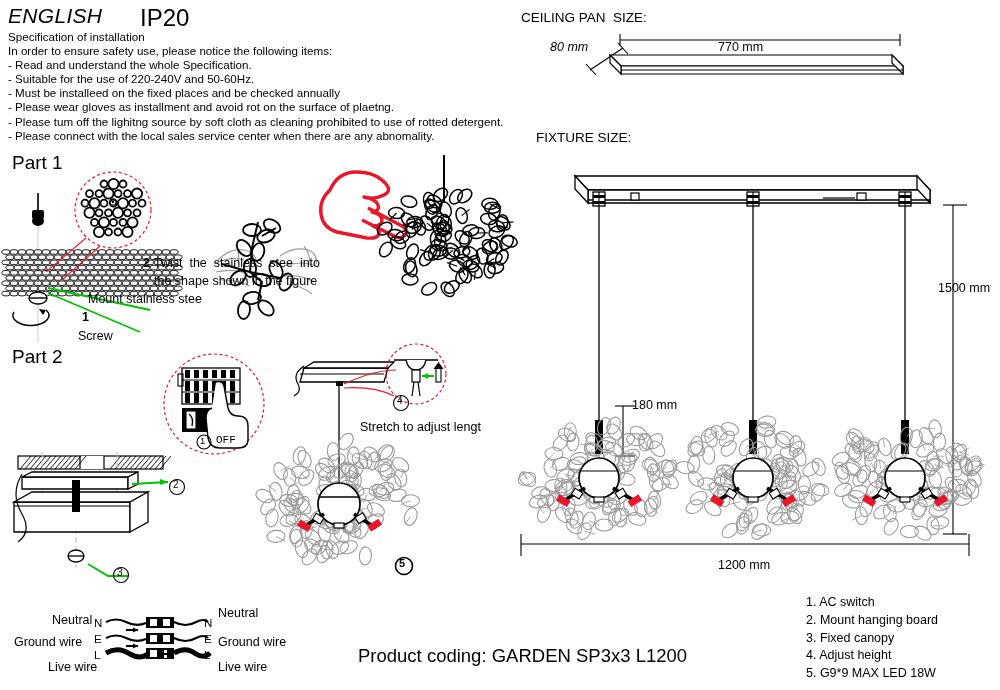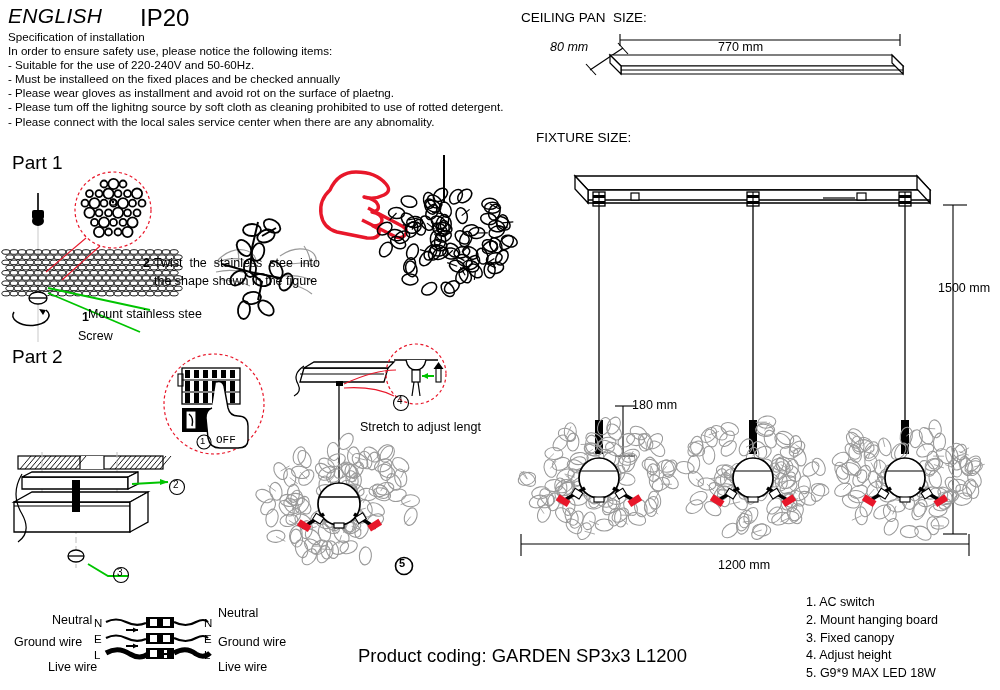--- a/index.html
+++ b/index.html
@@ -37,20 +37,21 @@
 </style>
 </head>
 <body>
 
 <div class="abs t" id="hdr-lang">ENGLISH</div>
 <div class="abs t" id="hdr-ip">IP20</div>
 
 <div class="abs" id="spec-list">
   <div>Specification of installation</div>
   <div>In order to ensure safety use, please notice the following items:</div>
+  <div>- Read and understand the whole Specification.</div>
   <div>- Suitable for the use of 220-240V and 50-60Hz.</div>
   <div>- Must be installeed on the fixed places and be checked annually</div>
   <div>- Please wear gloves as installment and avoid rot on the surface of plaetng.</div>
   <div>- Please tum off the lighitng source by soft cloth as cleaning prohibited to use of rotted detergent.</div>
   <div>- Please connect with the local sales service center when there are any abnomality.</div>
 </div>
 
 <div class="abs t part-title" id="part1-title">Part 1</div>
 
 <svg class="abs" id="part1-svg" style="left:0px;top:160px;" width="520" height="190">
@@ -340,21 +341,21 @@
         <ellipse cx="276" cy="110" rx="9" ry="6" transform="rotate(64 276 110)" fill="none" stroke="#000" stroke-width="1.8"></ellipse>
         <ellipse cx="286" cy="122" rx="9" ry="6" transform="rotate(117 286 122)" fill="none" stroke="#000" stroke-width="1.8"></ellipse>
         <ellipse cx="252" cy="138" rx="9" ry="6" transform="rotate(170 252 138)" fill="none" stroke="#000" stroke-width="1.8"></ellipse>
         <ellipse cx="266" cy="148" rx="9" ry="6" transform="rotate(43 266 148)" fill="none" stroke="#000" stroke-width="1.8"></ellipse>
         <ellipse cx="244" cy="150" rx="9" ry="6" transform="rotate(96 244 150)" fill="none" stroke="#000" stroke-width="1.8"></ellipse>
       </g>
   </g>
 </svg>
 
 <div class="abs t lbl" style="left:82px;top:310px;font-weight:bold;">1</div>
-<div class="abs t lbl" style="left:88px;top:307px;">Mount stainless stee</div>
+<div class="abs t lbl" style="left:88px;top:292px;">Mount stainless stee</div>
 <div class="abs t lbl" style="left:78px;top:329px;">Screw</div>
 <div class="abs t lbl" style="left:143px;top:256px;font-weight:bold;">2</div>
 <div class="abs t lbl" style="left:154px;top:256px;">Twist  the  stainless  stee  into</div>
 <div class="abs t lbl" style="left:154px;top:274px;">the shape shown in the figure</div>
 
 <svg class="abs" style="left:312px;top:168px;" width="110" height="75">
   <path d="M18 22 q 8 -18 26 -18 q 20 0 30 12 q 6 7 -2 11 q -10 5 -20 2
            q 12 2 14 8 q 2 6 -6 7 q 10 2 10 8 q 0 6 -9 6 q 8 3 6 8
            q -2 5 -12 4 l -30 -6 q -14 -4 -16 -18 q -2 -14 9 -24 z" class="red" stroke-width="3.4" stroke-linejoin="round"></path>
   <path d="M56 40 l 34 18 q 7 4 3 9 q -4 5 -11 1 l -32 -16" class="red" stroke-width="3.4" stroke-linejoin="round"></path>

